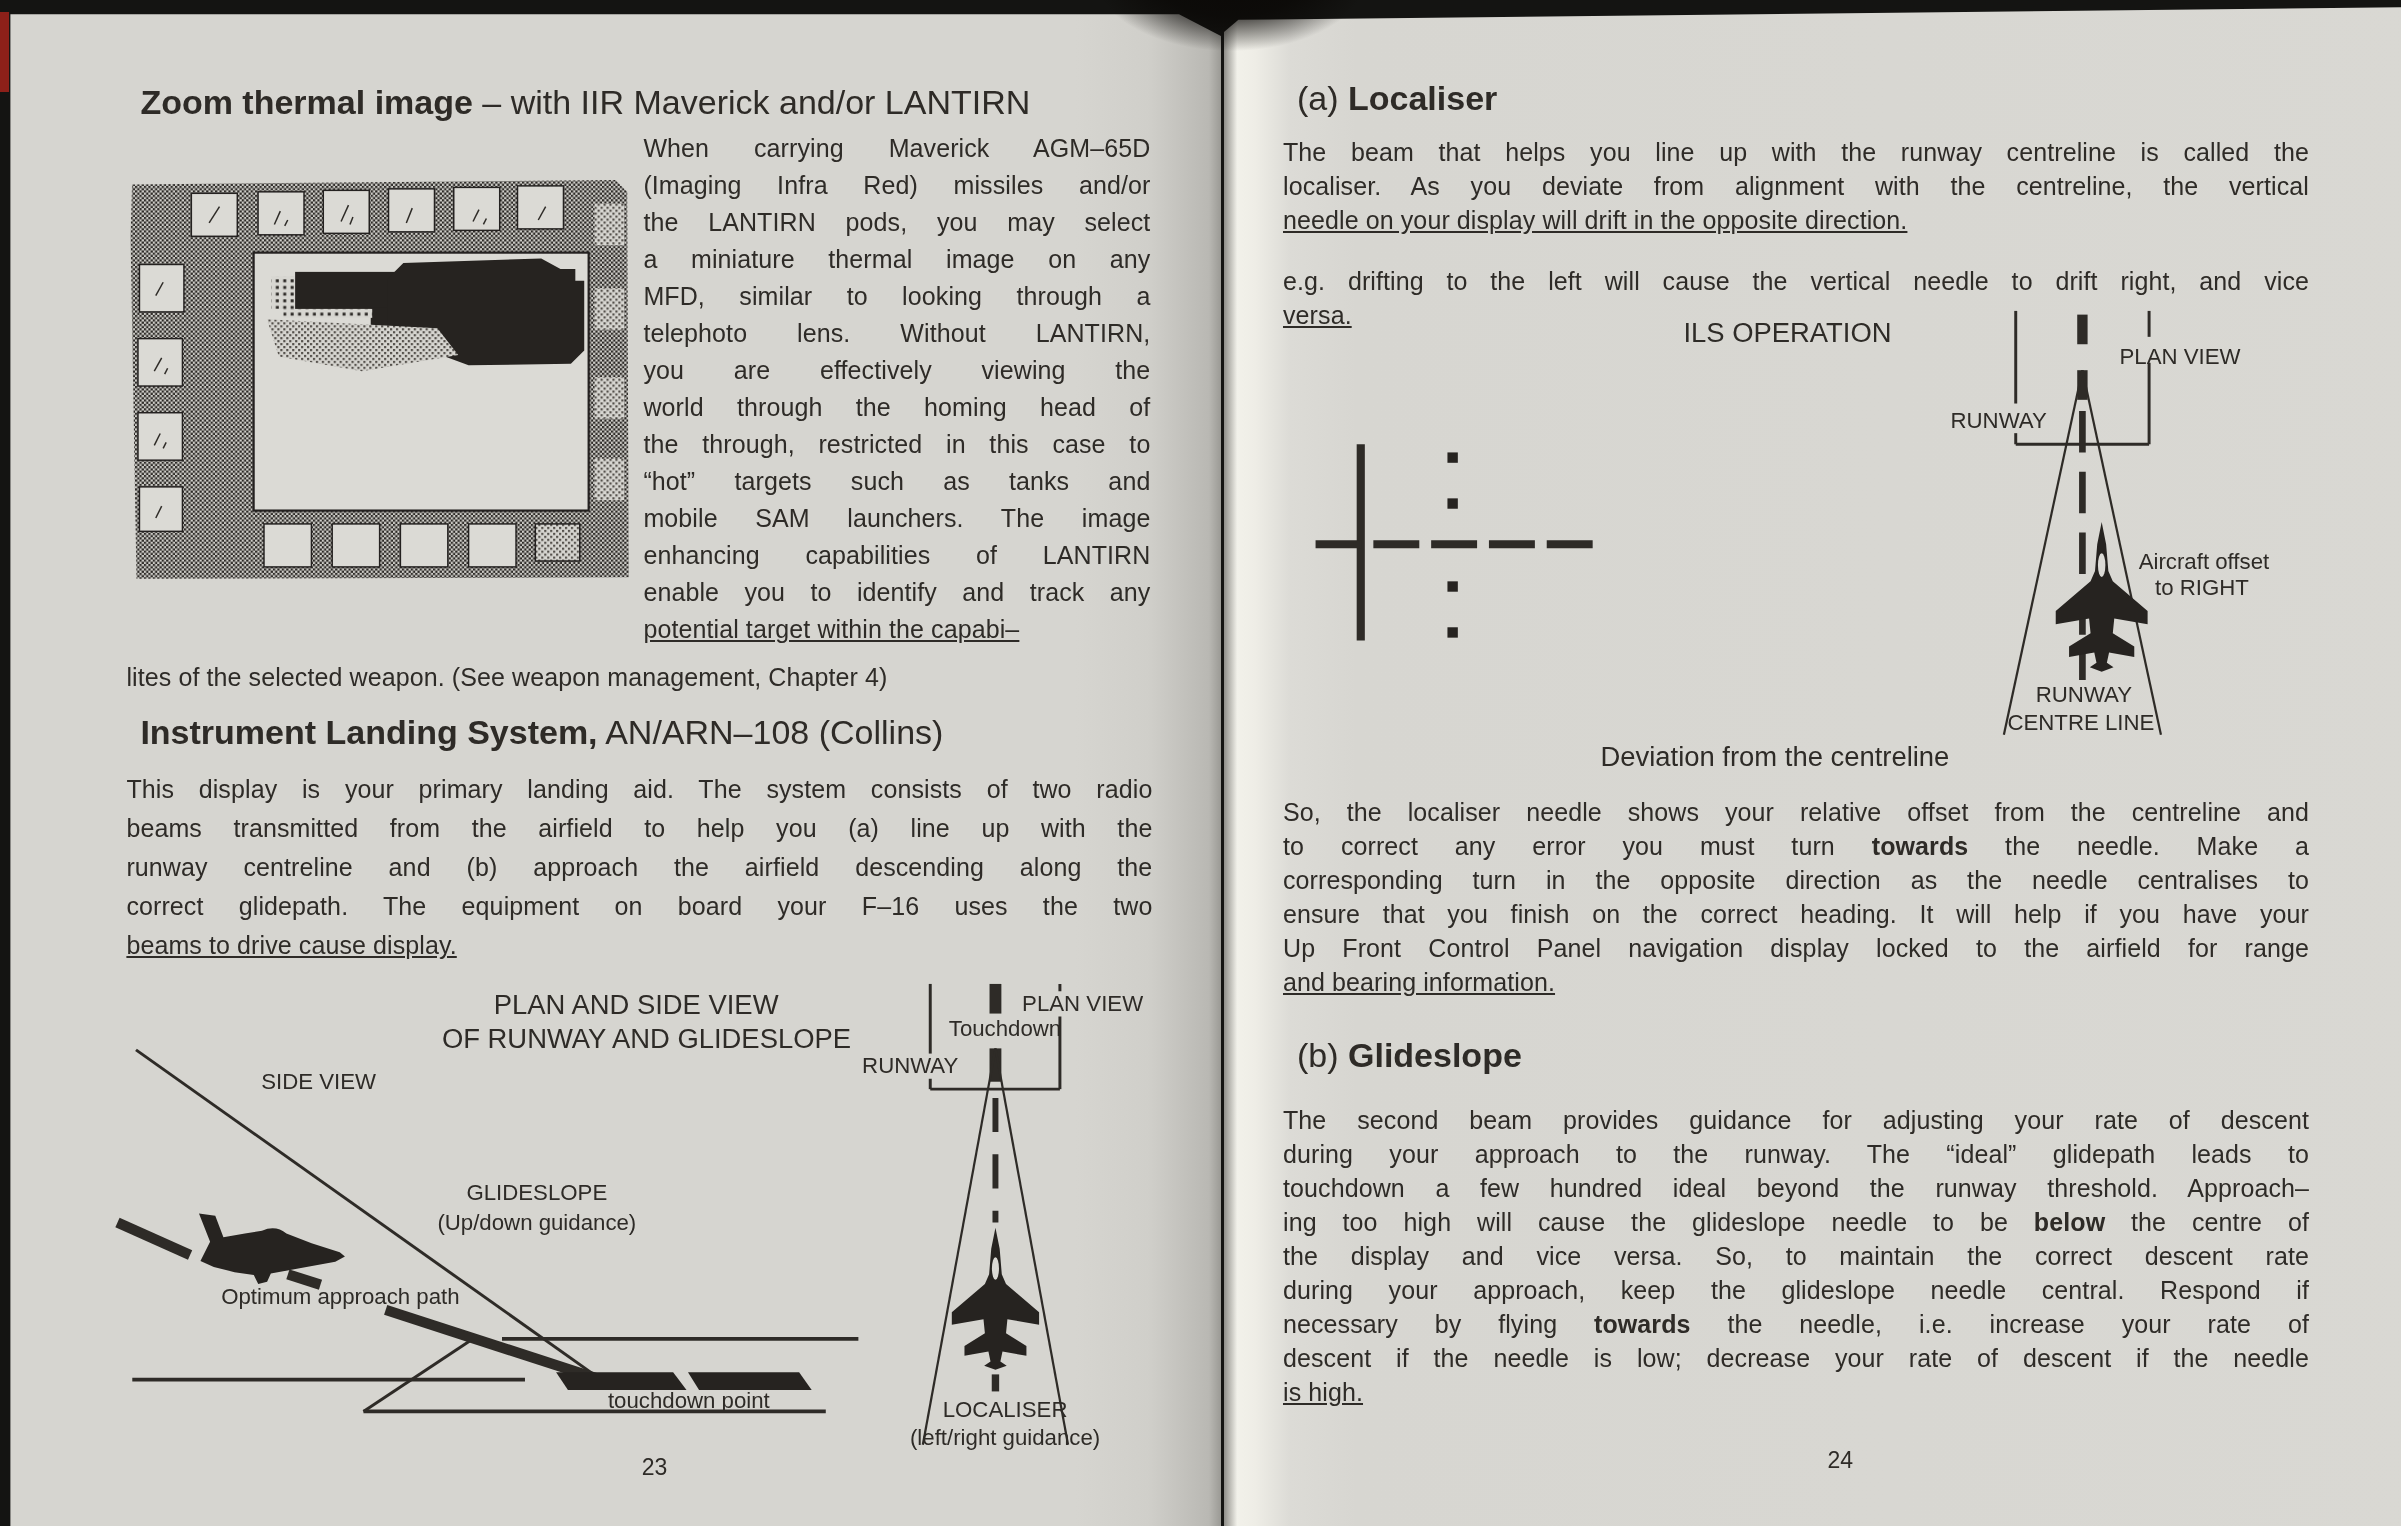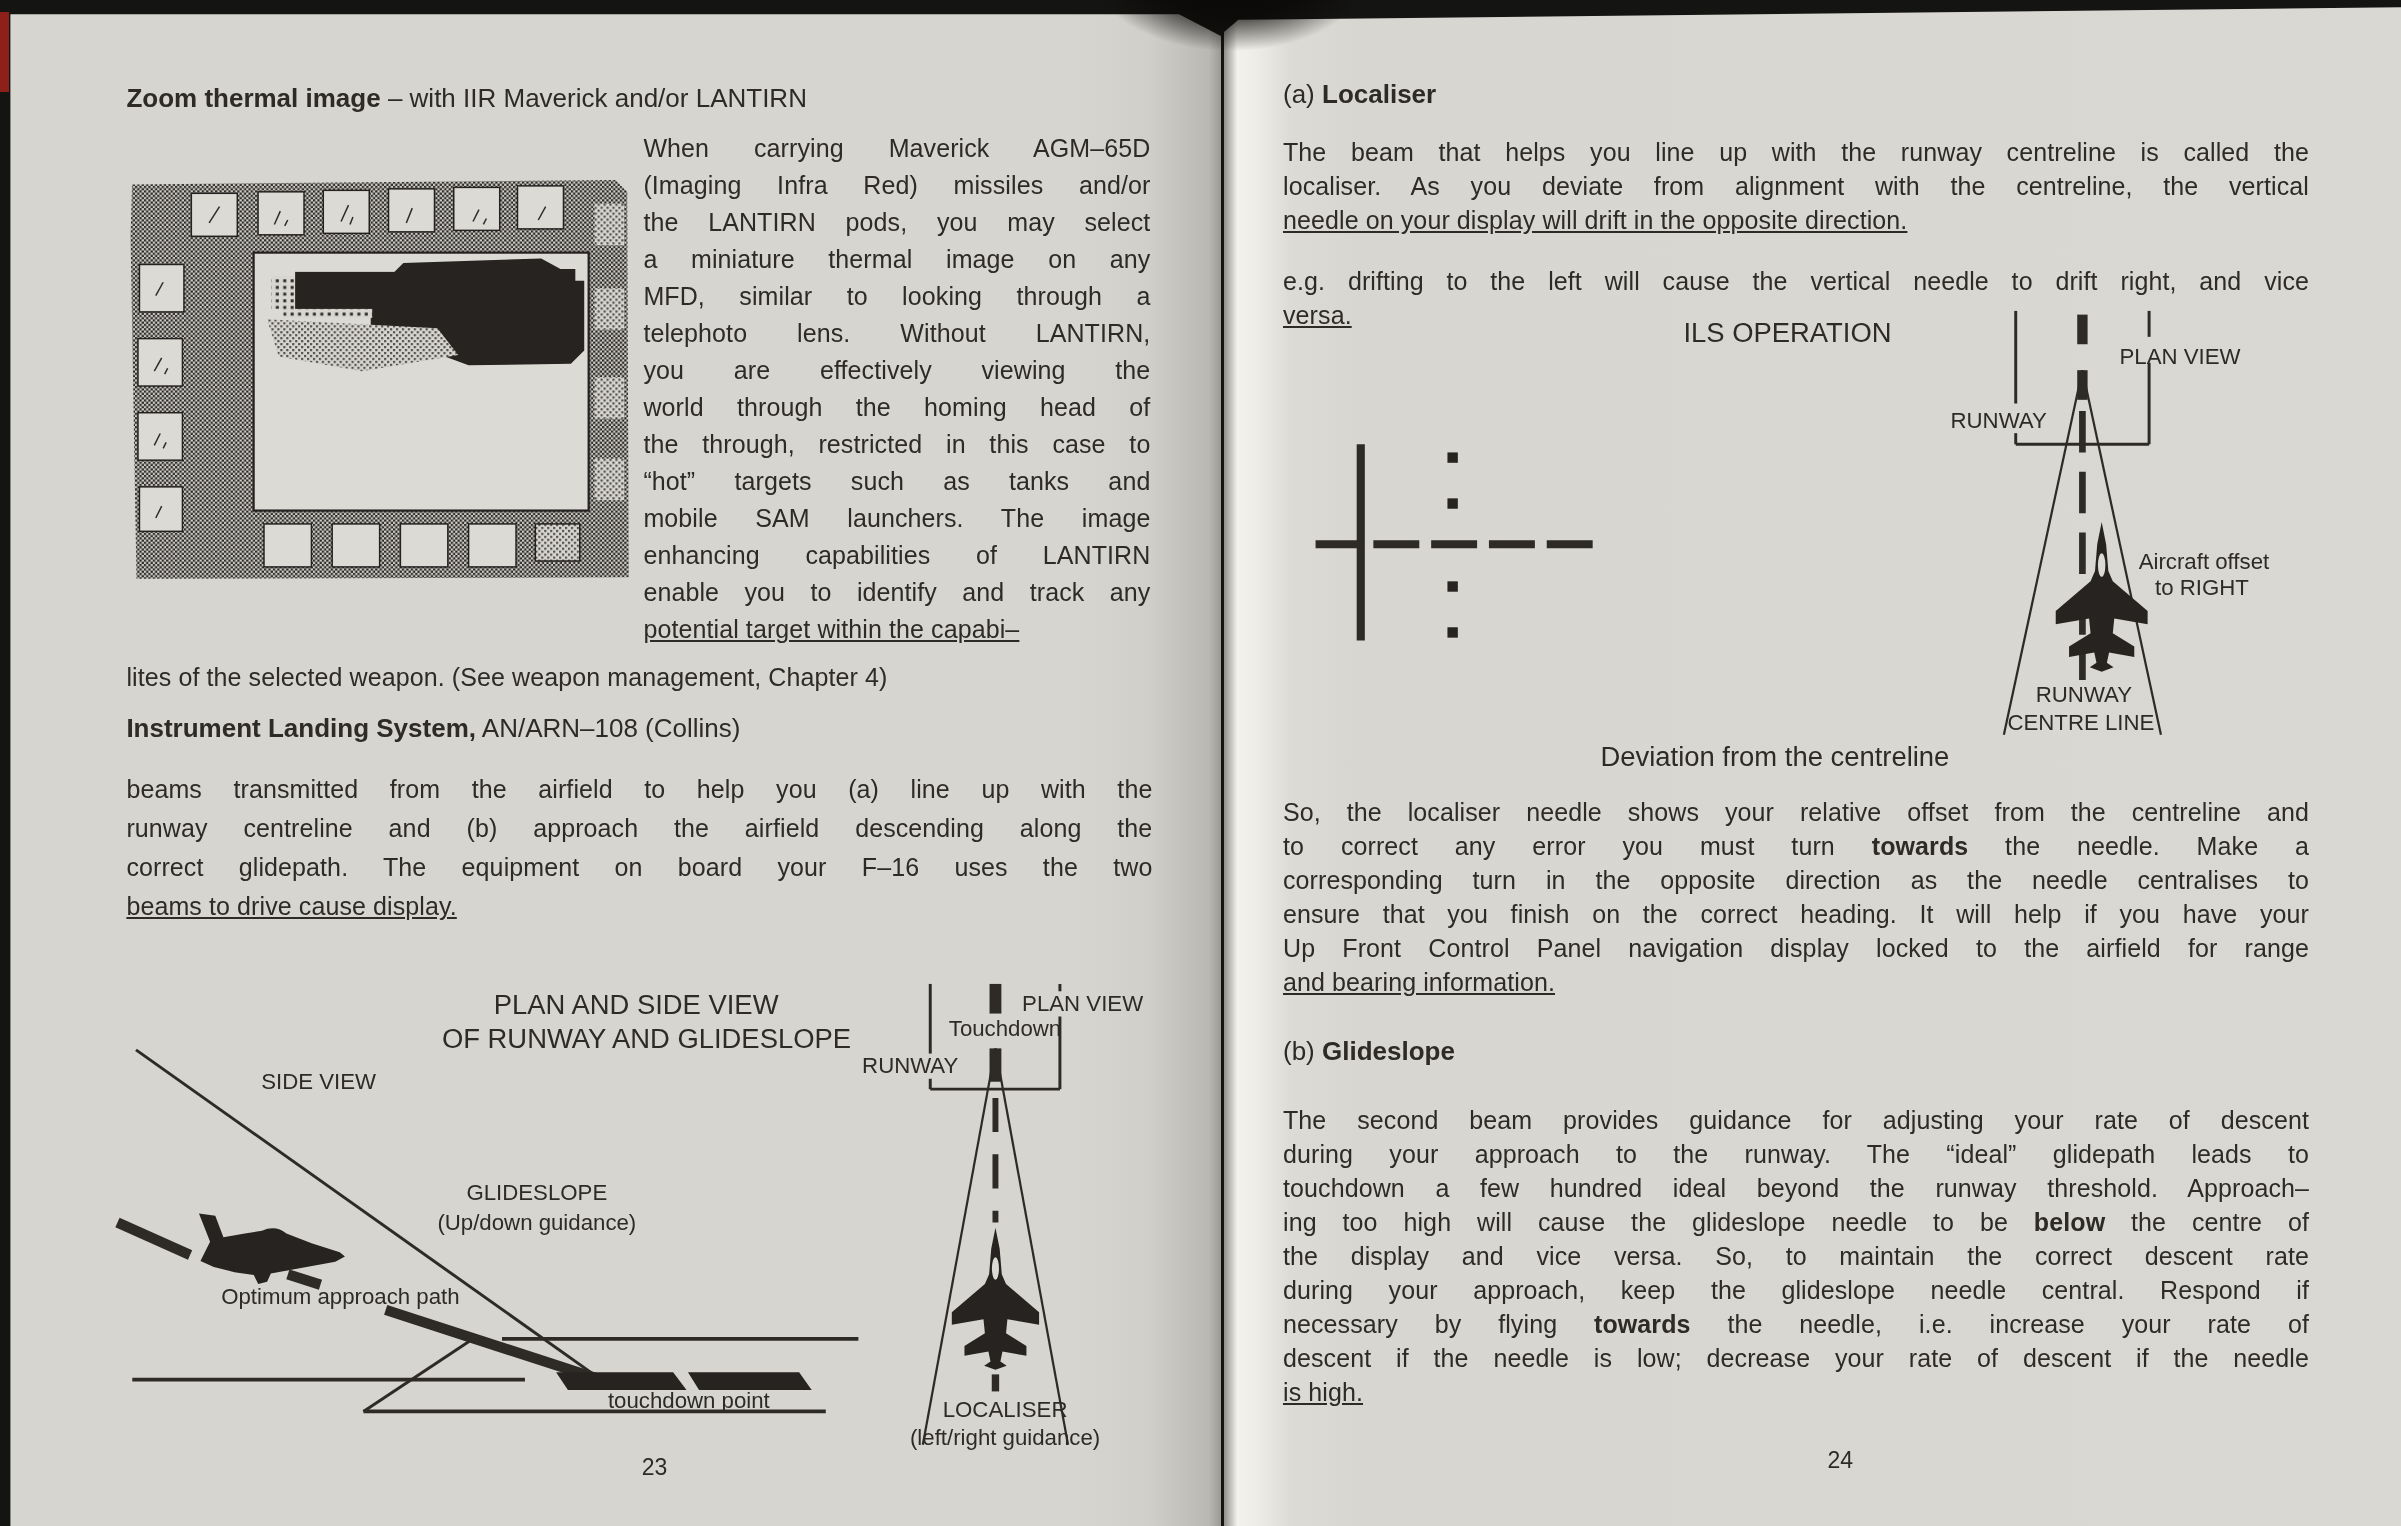--- a/index.html
+++ b/index.html
@@ -29,21 +29,21 @@
   #spine-accent{
     position:absolute;left:0;top:12px;width:9px;height:80px;
     background:#8d2019;z-index:4;
   }
   .abs{position:absolute;}
   .body-text{font-size:25px;line-height:34px;letter-spacing:0.1px;}
   .body-text-l{font-size:25px;line-height:39px;letter-spacing:0.1px;}
   .intro-col{font-size:25px;line-height:37px;letter-spacing:0.1px;}
   .jpara .tline{text-align:justify;text-align-last:justify;}
   .jpara .tlast{text-align-last:left;text-decoration:underline;}
-  .heading{font-size:26px;}
+  .heading{font-size:34px;margin-left:14px;}
   .heading b{font-weight:bold;}
   .pagenum{font-size:23px;width:104px;text-align:right;}
   svg text{font-family:"Liberation Sans", sans-serif;fill:#2e2b27;}
   svg .dlabel{font-size:30px;}
   svg .dlabel-lg{font-size:37px;}
   svg .dtitle{font-size:37px;}
   svg line,svg polyline,svg path.stroke{stroke:#2e2b27;fill:none;}
 </style>
 </head>
 <body>
@@ -151,20 +151,21 @@
       <div class="tline tlast">potential target within the capabi–</div>
     </div>
 
   <div class="abs body-text-l" style="left:116px;top:651px;width:1030px;">lites of the selected weapon. (See weapon management, Chapter 4)</div>
 
   <div class="abs heading" style="left:116px;top:706px;width:1038px;">
     <b>Instrument Landing System,</b><span> AN/ARN–108 (Collins)</span>
   </div>
 
   <div class="abs body-text-l jpara" style="left:116px;top:763px;width:1026px;">
+      <div class="tline">This display is your primary landing aid. The system consists of two radio</div>
       <div class="tline">beams transmitted from the airfield to help you (a) line up with the</div>
       <div class="tline">runway centreline and (b) approach the airfield descending along the</div>
       <div class="tline">correct glidepath. The equipment on board your F–16 uses the two</div>
       <div class="tline tlast">beams to drive cause display.</div>
     </div>
 
   <svg class="abs" style="left:79px;top:971px;" width="1112" height="489" viewBox="0 0 1500 660">
     <g>
       <text class="dtitle" x="738" y="48" text-anchor="middle">PLAN AND SIDE VIEW</text>
       <text class="dtitle" x="752" y="95" text-anchor="middle">OF RUNWAY AND GLIDESLOPE</text>

